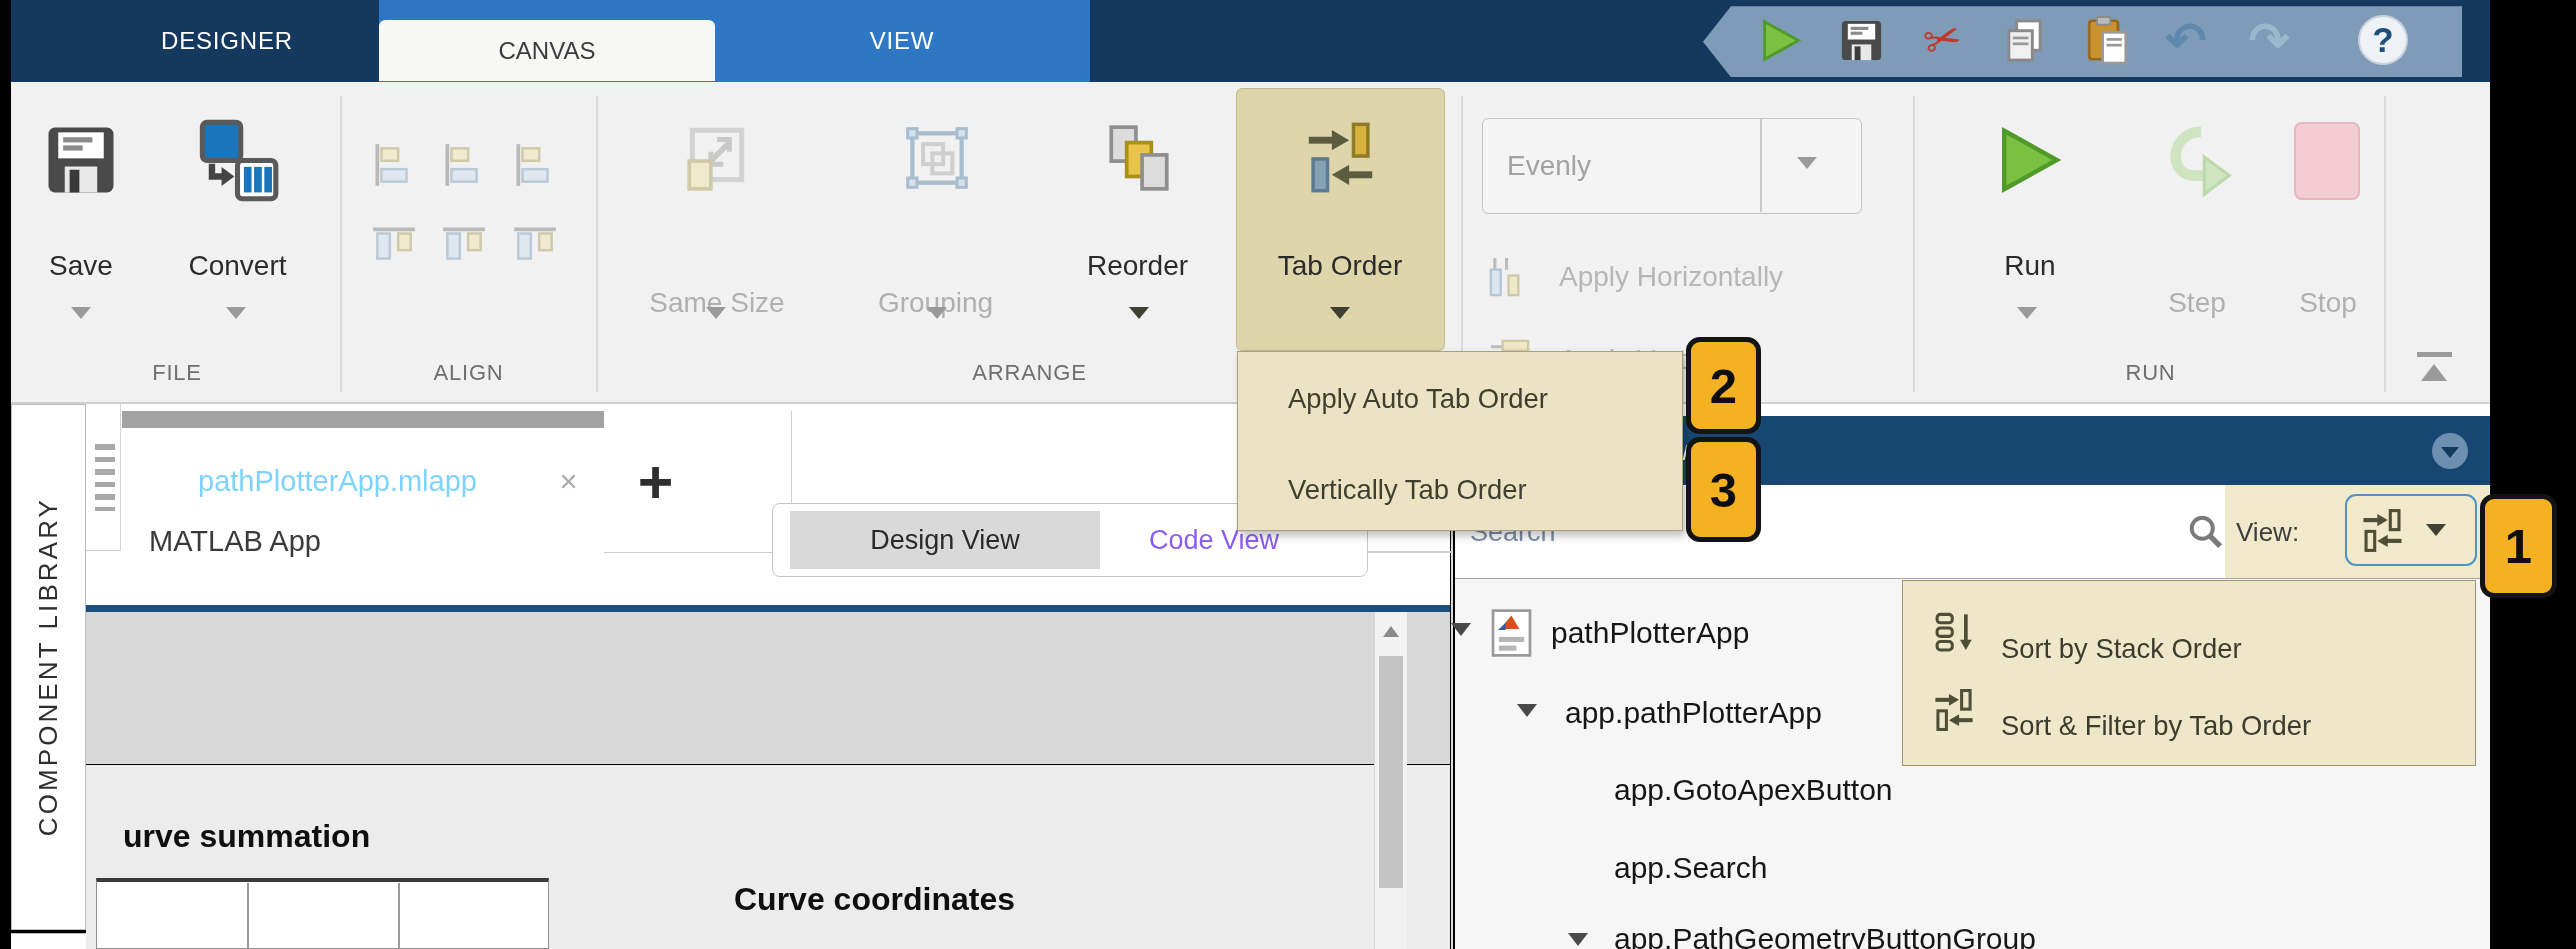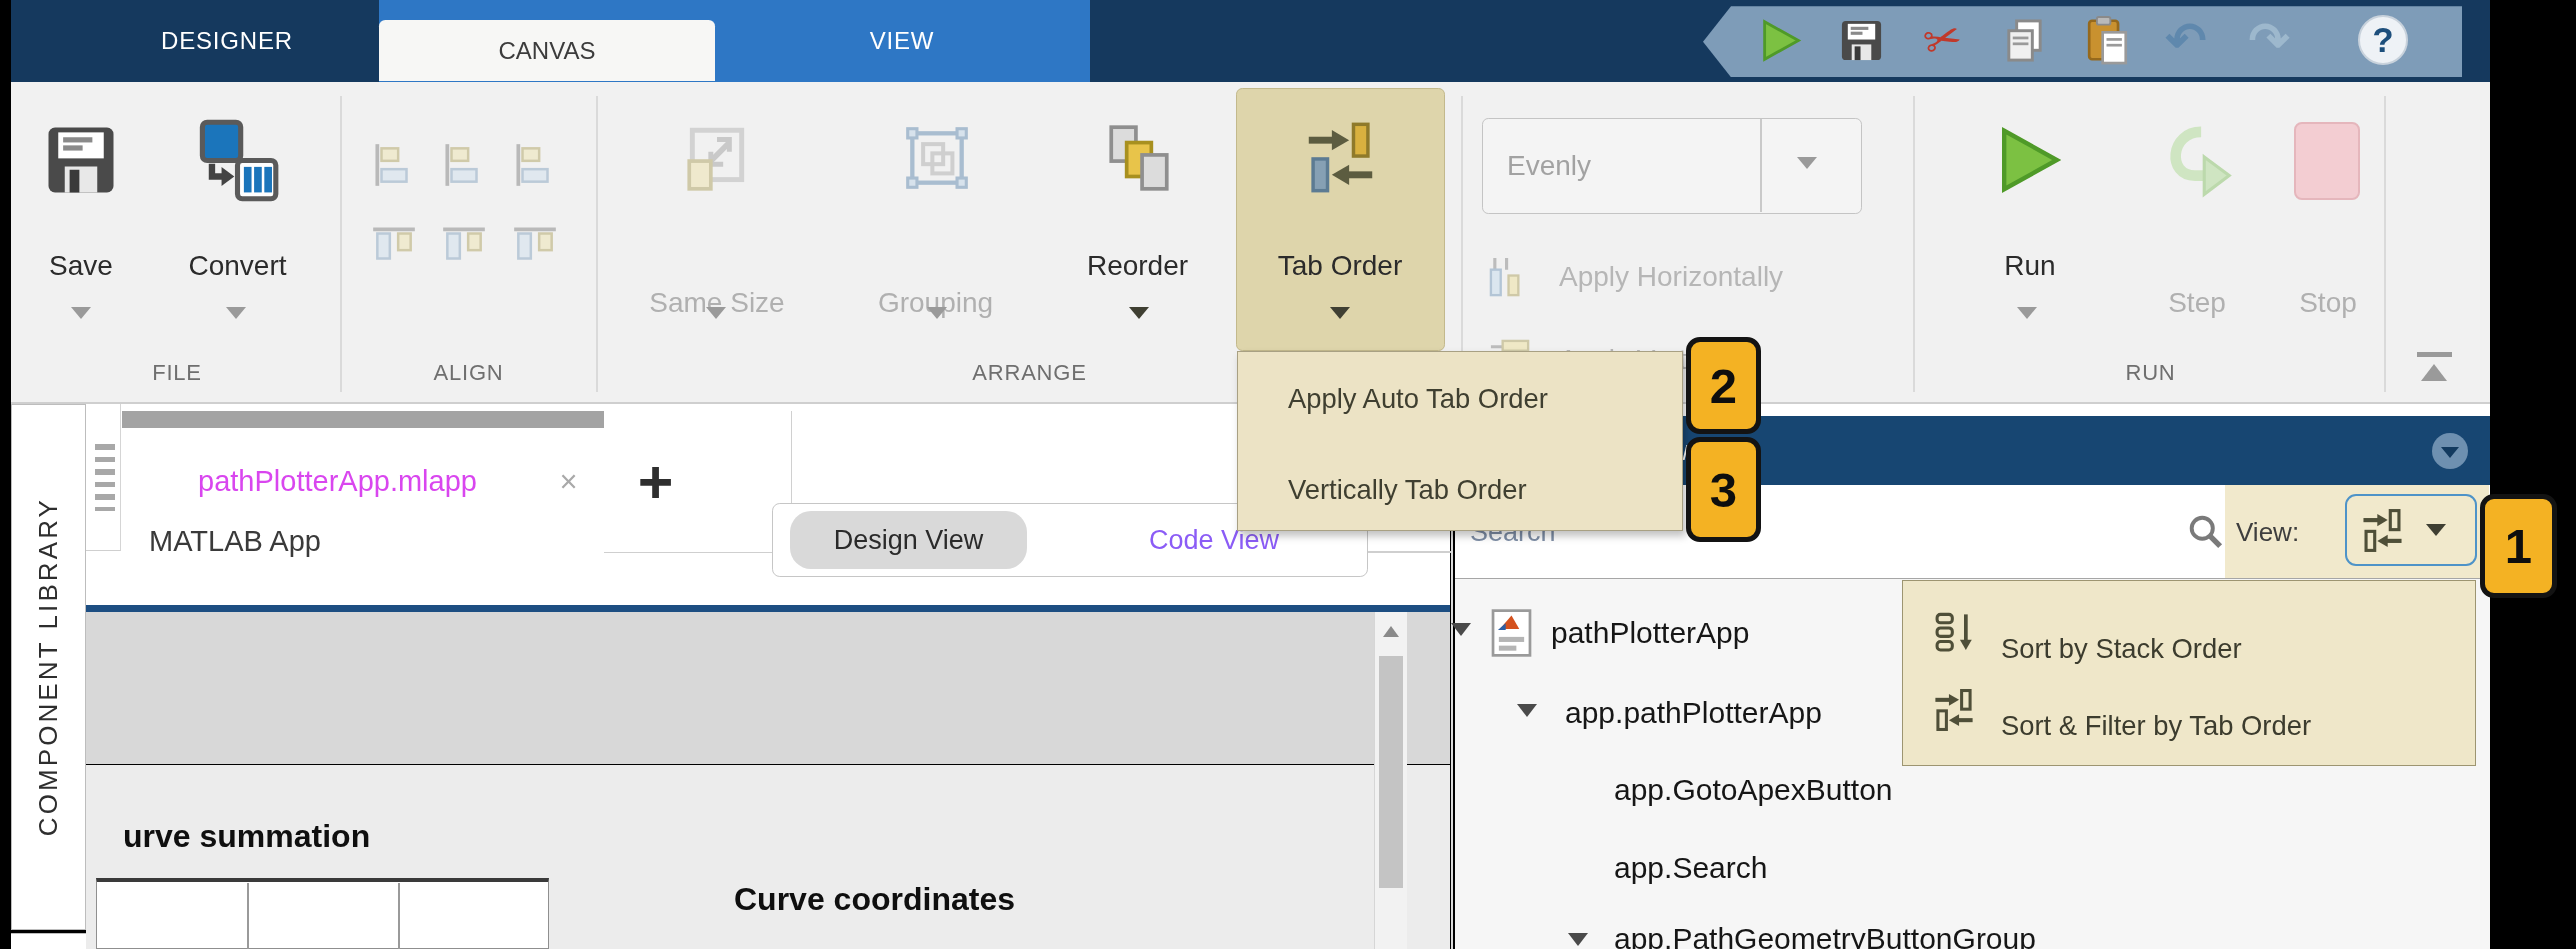--- a/index.html
+++ b/index.html
@@ -109,32 +109,32 @@
 
   
   #doc-white { left:86px; top:404px; width:1364px; height:201px; background:#fff; }
   #strip-line { left:792px; top:551px; width:659px; height:1.6px; background:#cfcfcf; }
   #grip-box { left:86px; top:404px; width:35px; height:147px; background:#fff;
       border-right:1.6px solid #d5d5d5; border-bottom:1.6px solid #cfcfcf; }
   #grip { left:95px; top:444px; width:20.4px; height:67px;
       background:repeating-linear-gradient(#a8a8a8 0 5.5px, transparent 5.5px 12.5px); }
   #doc-tab { left:122px; top:411px; width:482px; height:142px; background:#fff; }
   #doc-tab-stripe { left:122px; top:411px; width:482px; height:17px; background:#a3a3a3; }
-  #doc-tab-label { left:153px; top:459px; width:369px; height:44px; font-size:29px; color:#d946ef; }
+  #doc-tab-label { left:153px; top:459px; width:369px; height:44px; font-size:29px; color:#7dd3fc; }
   #doc-tab-close { left:549px; top:461px; width:39px; height:41px; font-size:31px; color:#a9a9a9; }
   #plus-box { left:604px; top:411px; width:188px; height:142px; background:#fff;
       border-right:1.6px solid #d0d0d0; border-bottom:1.6px solid #cfcfcf; }
   #plus-glyph { left:624px; top:444px; width:63px; height:75px; font-size:61px;
       font-weight:bold; color:#2e2e2e; }
   #matlab-app-label { left:149px; top:522px; width:259px; height:39px; font-size:29px;
       color:#3a3a3a; justify-content:flex-start; }
   #view-toggle { left:772px; top:503px; width:596px; height:74px; background:#fff;
       border:1.6px solid #c6c6c6; border-radius:7.8px; }
-  #seg-design { left:790px; top:511px; width:237px; height:58px; background:#d9d9d9;
-      font-size:27px; color:#2a2a2a;border-radius:21px; }
+  #seg-design { left:790px; top:511px; width:310px; height:58px; background:#d9d9d9;
+      font-size:27px; color:#2a2a2a; }
   #seg-code { left:1066px; top:511px; width:296px; height:58px; font-size:27px; color:#8b5cf6; }
 
   #canvas-blue-line { left:86px; top:605px; width:1364px; height:7.8px; background:#1d4e82; }
   #canvas-gray { left:86px; top:612px; width:1364px; height:152px; background:#d8d8d8; }
   #canvas-light { left:86px; top:765px; width:1364px; height:185px; background:#ececec; }
   #lbl-summation { left:123px; top:816px; width:439px; height:41px; font-size:32px;
       font-weight:bold; color:#0f0f0f; justify-content:flex-start; }
   #design-table { left:96px; top:878px; width:453px; height:71px; background:#fff;
       border:1.6px solid #8f8f8f; border-top:4.7px solid #3a3a3a; }
   .tcol { top:883px; width:1.6px; height:67px; background:#9a9a9a; }

